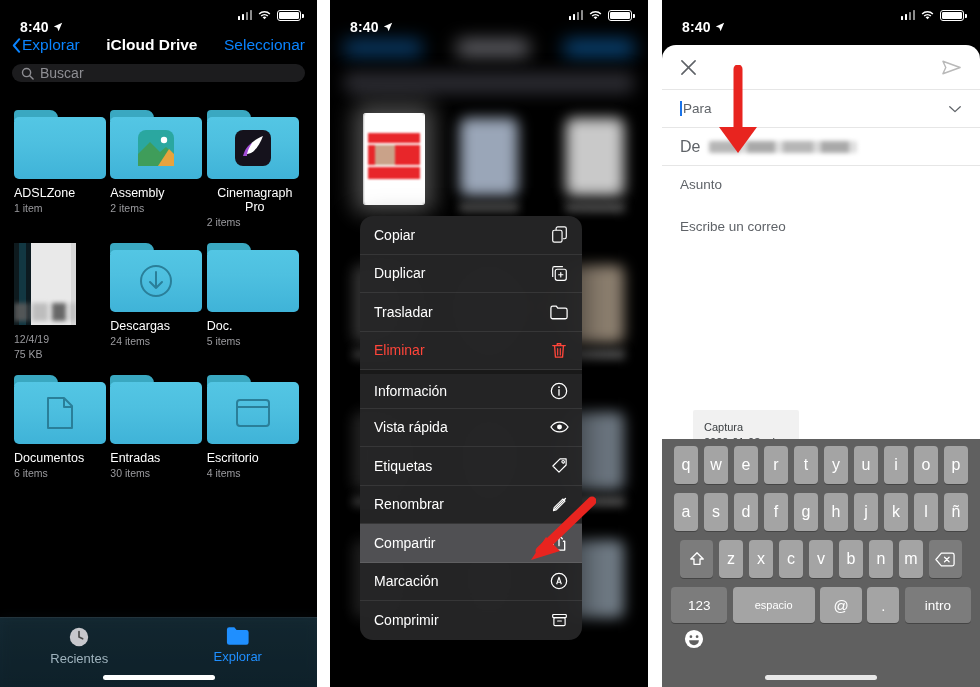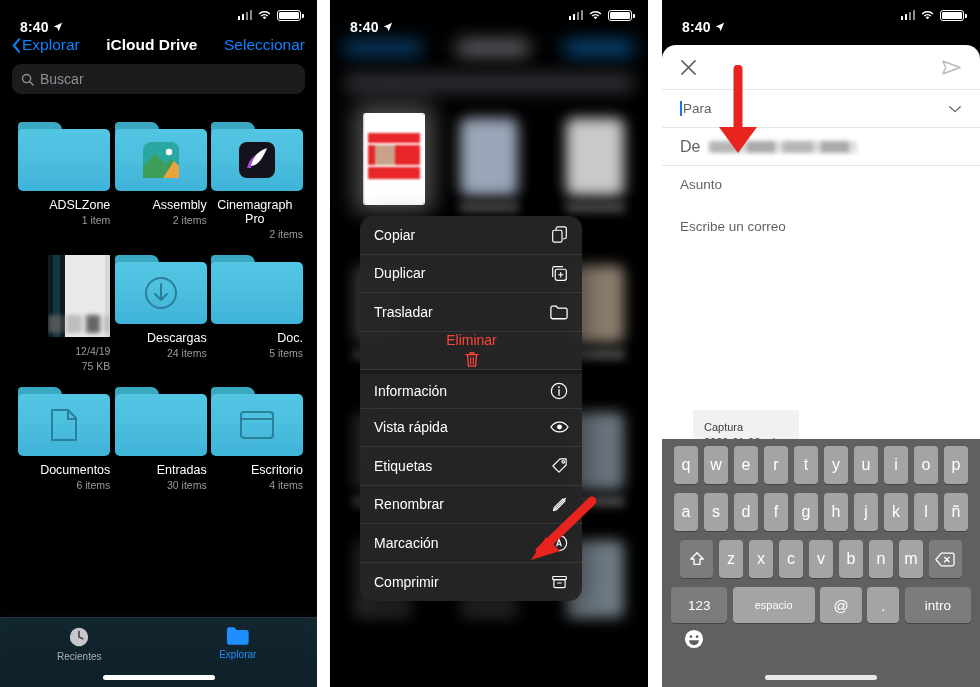--- a/index.html
+++ b/index.html
@@ -35,26 +35,26 @@
   .batt::after { content:""; position:absolute; right:-3.5px; top:3px; width:2px; height:4px; background:#fff; border-radius:0 1px 1px 0;}
   .batt i { display:block; height:100%; background:#fff; border-radius:1.3px; }
 
   
   .files-nav { display:flex; align-items:center; justify-content:space-between; padding: 6px 12px 10px; }
   .nav-back { color:#0a84ff; font-size:15.5px; display:flex; align-items:center; gap:1px; }
   .chev-l { width:9px; height:15px; }
   .nav-title { color:#fff; font-size:15.5px; font-weight:700; }
   .nav-right { color:#0a84ff; font-size:15.5px; }
   .searchbar {
-    margin: 0 12px 14px; height: 30px; background:#1c1c1e; border-radius:9px;
+    margin: 0 12px 14px; height: 18px; background:#1c1c1e; border-radius:9px;
     display:flex; align-items:center; gap:6px; padding: 0 9px; color:#8e8e93; font-size:14px;
   }
   .mag { width:13px; height:13px; }
   .grid { padding: 6px 14px 0; display:grid; grid-template-columns: repeat(3, 1fr); row-gap: 6px; }
-  .cell { display:flex; flex-direction:column; align-items:flex-end; padding-top:8px; }
+  .cell { display:flex; flex-direction:column; align-items:flex-start; padding-top:8px; }
   .folder { width: 92px; height: 69px; position: relative; }
   .folder .tab { position:absolute; left:0; top:0; width:44px; height:11px; background:#3aa8c1; border-radius:4px 8px 0 0; }
   .folder .body { position:absolute; left:0; top:7px; width:92px; height:62px; border-radius:5px;
      background: linear-gradient(180deg,#53c6e4 0%, #4ec0e0 40%, #3fb3d8 100%); }
   .folder .glyph { position:absolute; left:0; top:7px; width:92px; height:62px; display:flex; align-items:center; justify-content:center; }
   .fname { color:#fff; font-size:12.5px; margin-top:7px; text-align:center; line-height:14px; max-width:100px;}
   .fsub { color:#9b9b9f; font-size:10.5px; margin-top:2px; text-align:center; line-height:13px;}
   .doc-thumb { width:62px; height:82px; position:relative; background:#111; overflow:hidden; }
   .doc-thumb .page { position:absolute; inset:0; background:
       linear-gradient(90deg,#0e1a1e 0 8%, #123742 8% 20%, #0c1a20 20% 28%, #e9e9e9 28% 92%, #d8d8d8 92% 100%); }
@@ -64,21 +64,21 @@
 
   .tabbar {
     position:absolute; left:0; bottom:0; width:100%; height:70px;
     background: linear-gradient(180deg, rgba(23,45,55,.96), rgba(16,36,46,.97));
     backdrop-filter: blur(18px); display:flex; align-items:flex-start; padding-top:8px;
     border-top:.5px solid rgba(255,255,255,.10);
   }
   .tabbar::before{ content:""; position:absolute; inset:0; background:rgba(12,30,38,.35); filter:blur(6px); }
   .tab-item { flex:1; display:flex; flex-direction:column; align-items:center; gap:3px; position:relative; z-index:2;
      filter: blur(.6px); }
-  .tab-lbl { font-size:10px;text-align:center; }
+  .tab-lbl { font-size:13px;text-align:center; }
   .tab-item.inactive .tab-lbl { color:#9fb3bd; }
   .tab-item.active .tab-lbl { color:#1f8fff; }
   .home-ind { position:absolute; bottom:7px; left:50%; transform:translateX(-50%); width:112px; height:5px; background:#fff; border-radius:3px; z-index:3;}
 
   
   .blur-bg { position:absolute; inset:0; background:#000; }
   .bb-nav { position:absolute; top:40px; left:0; width:100%; height:26px; filter: blur(9px); display:flex; justify-content:space-between; padding:0 14px;}
   .bb-nav span { display:block; height:16px; border-radius:4px; }
   .bb-nav .l { width:78px; background:#0a3f6e; }
   .bb-nav .c { width:72px; background:#6a6a70; }
@@ -98,21 +98,21 @@
 
   .ctxmenu {
     position:absolute; left:30px; top:216px; width:222px; border-radius:13px; overflow:hidden;
     background: rgba(37,37,39,.96); backdrop-filter: blur(24px); z-index:20;
     box-shadow: 0 8px 30px rgba(0,0,0,.55);
   }
   .ctx-item { height:38.5px; display:flex; align-items:center; justify-content:space-between;
      padding: 0 13px 0 14px; color:#fff; font-size:14px; border-bottom:.5px solid rgba(255,255,255,.085); }
   .ctx-item:last-child { border-bottom:none; }
   .ctx-item.sep-top { border-top:4px solid rgba(0,0,0,.30); }
-  .ctx-item.destructive { color:#ff453a;flex-direction:column; }
+  .ctx-item.destructive { color:#ff453a; }
   .ctx-item.highlight { background: rgba(88,88,92,.85); }
   .ctx-ic { width:20px; height:20px; display:flex; align-items:center; justify-content:center; }
 
   .arrow-red { position:absolute; z-index:30; pointer-events:none; }
 
   
   .p3 { background:#000; }
   .compose {
     position:absolute; top:45px; left:0; width:100%; height:642px; background:#fff;
     border-radius:14px 14px 0 0; overflow:hidden;
@@ -498,20 +498,30 @@
       </div>
       <div class="ctx-item">
         <span>Renombrar</span>
         <span class="ctx-ic">
             <svg width="17" height="17" viewBox="0 0 20 20">
               <path d="M3 17 17 3" stroke="#fff" stroke-width="1.6" stroke-linecap="round"></path>
               <path d="M3 17l.7-3.2L14 3.5l2.5 2.5-10.3 10.3z" stroke="#fff" stroke-width="1.3" fill="none" stroke-linejoin="round"></path>
             </svg>
           </span>
       </div>
+      <div class="ctx-item highlight">
+        <span>Compartir</span>
+        <span class="ctx-ic">
+            <svg width="16" height="18" viewBox="0 0 18 20">
+              <path d="M9 1.5v11.5" stroke="#fff" stroke-width="1.5" stroke-linecap="round"></path>
+              <path d="M5.2 5.2 9 1.5l3.8 3.7" stroke="#fff" stroke-width="1.5" fill="none" stroke-linecap="round" stroke-linejoin="round"></path>
+              <path d="M4 8H2.6v10h12.8V8H14" stroke="#fff" stroke-width="1.5" fill="none" stroke-linecap="round" stroke-linejoin="round"></path>
+            </svg>
+          </span>
+      </div>
       <div class="ctx-item">
         <span>Marcación</span>
         <span class="ctx-ic">
             <svg width="18" height="18" viewBox="0 0 20 20">
               <circle cx="10" cy="10" r="8.5" stroke="#fff" stroke-width="1.4" fill="none"></circle>
               <path d="M7.4 13.6 10 5.8l2.6 7.8" stroke="#fff" stroke-width="1.3" fill="none" stroke-linejoin="round"></path>
               <path d="M8.3 11.4h3.4" stroke="#fff" stroke-width="1.2"></path>
             </svg>
           </span>
       </div>

